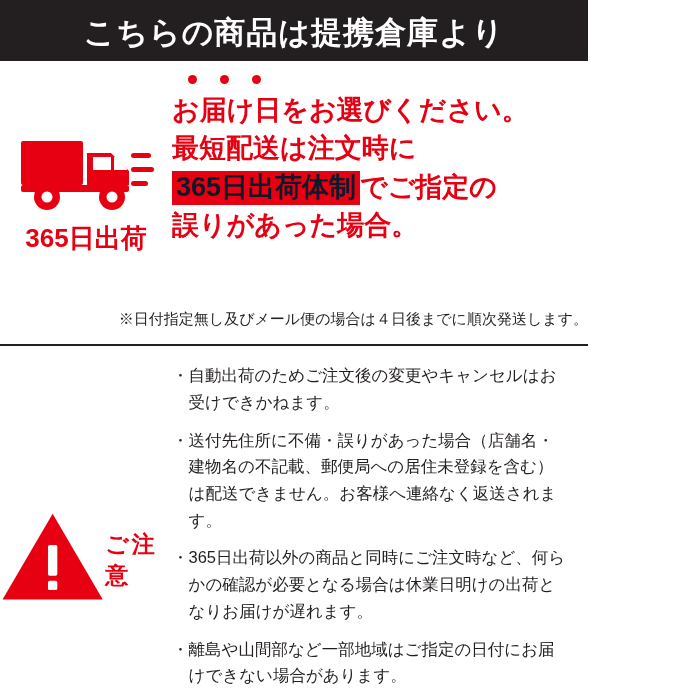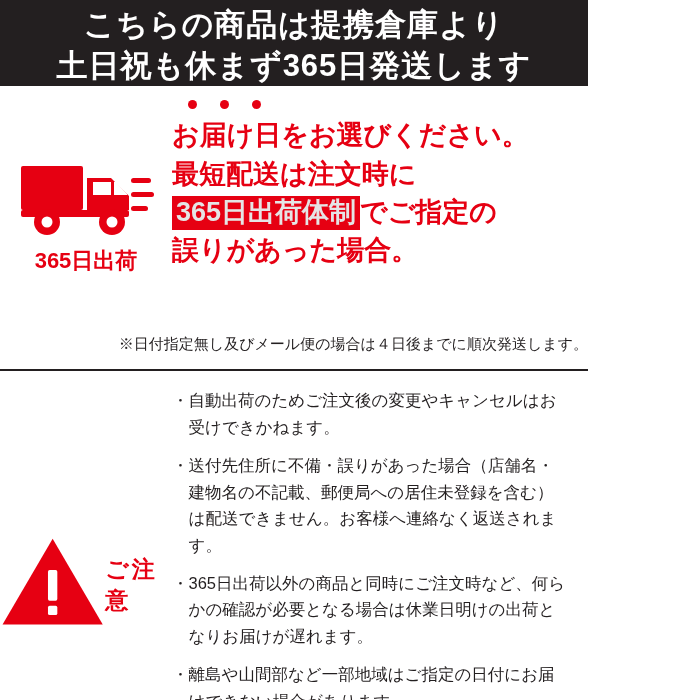--- a/index.html
+++ b/index.html
@@ -66,21 +66,21 @@
     justify-content: flex-start;
     padding-top: 48px;
     box-sizing: border-box;
   }
   .truck-icon {
     width: 135px;
     height: 92px;
   }
   .truck-label {
     color: #e60012;
-    font-size: 22px;
+    font-size: 26px;
     font-weight: bold;
     margin-top: 6px;
     letter-spacing: 0px;
   }
   .delivery-text {
     flex: 1;
     padding-right: 14px;
     box-sizing: border-box;
   }
   .dots {
@@ -97,21 +97,21 @@
   }
   .dl {
     color: #e60012;
     font-size: 27px;
     font-weight: bold;
     line-height: 1.42;
     white-space: nowrap;
   }
   .hl {
     background: #e60012;
-    color: #e5e5e5;
+    color: #0f172a;
     padding: 1px 4px 3px 4px;
   }
   .note {
     color: #231f20;
     font-size: 15px;
     text-align: right;
     padding: 2px 0 15px 0;
     letter-spacing: 0px;
   }
 
@@ -163,21 +163,20 @@
     flex: 1;
   }
 </style>
 </head>
 <body>
 
 <div class="banner">
 
   <div class="header">
     <div class="header-line">こちらの商品は提携倉庫より</div>
-    <div class="header-line">土日祝も休まず365日発送します</div>
   </div>
 
   <div class="delivery">
     <div class="delivery-main">
 
       <div class="truck-col">
         <svg class="truck-icon" viewBox="0 0 135 92">
           <g fill="#e60012">
 
             <rect x="2" y="18" width="62" height="44" rx="2"></rect>

